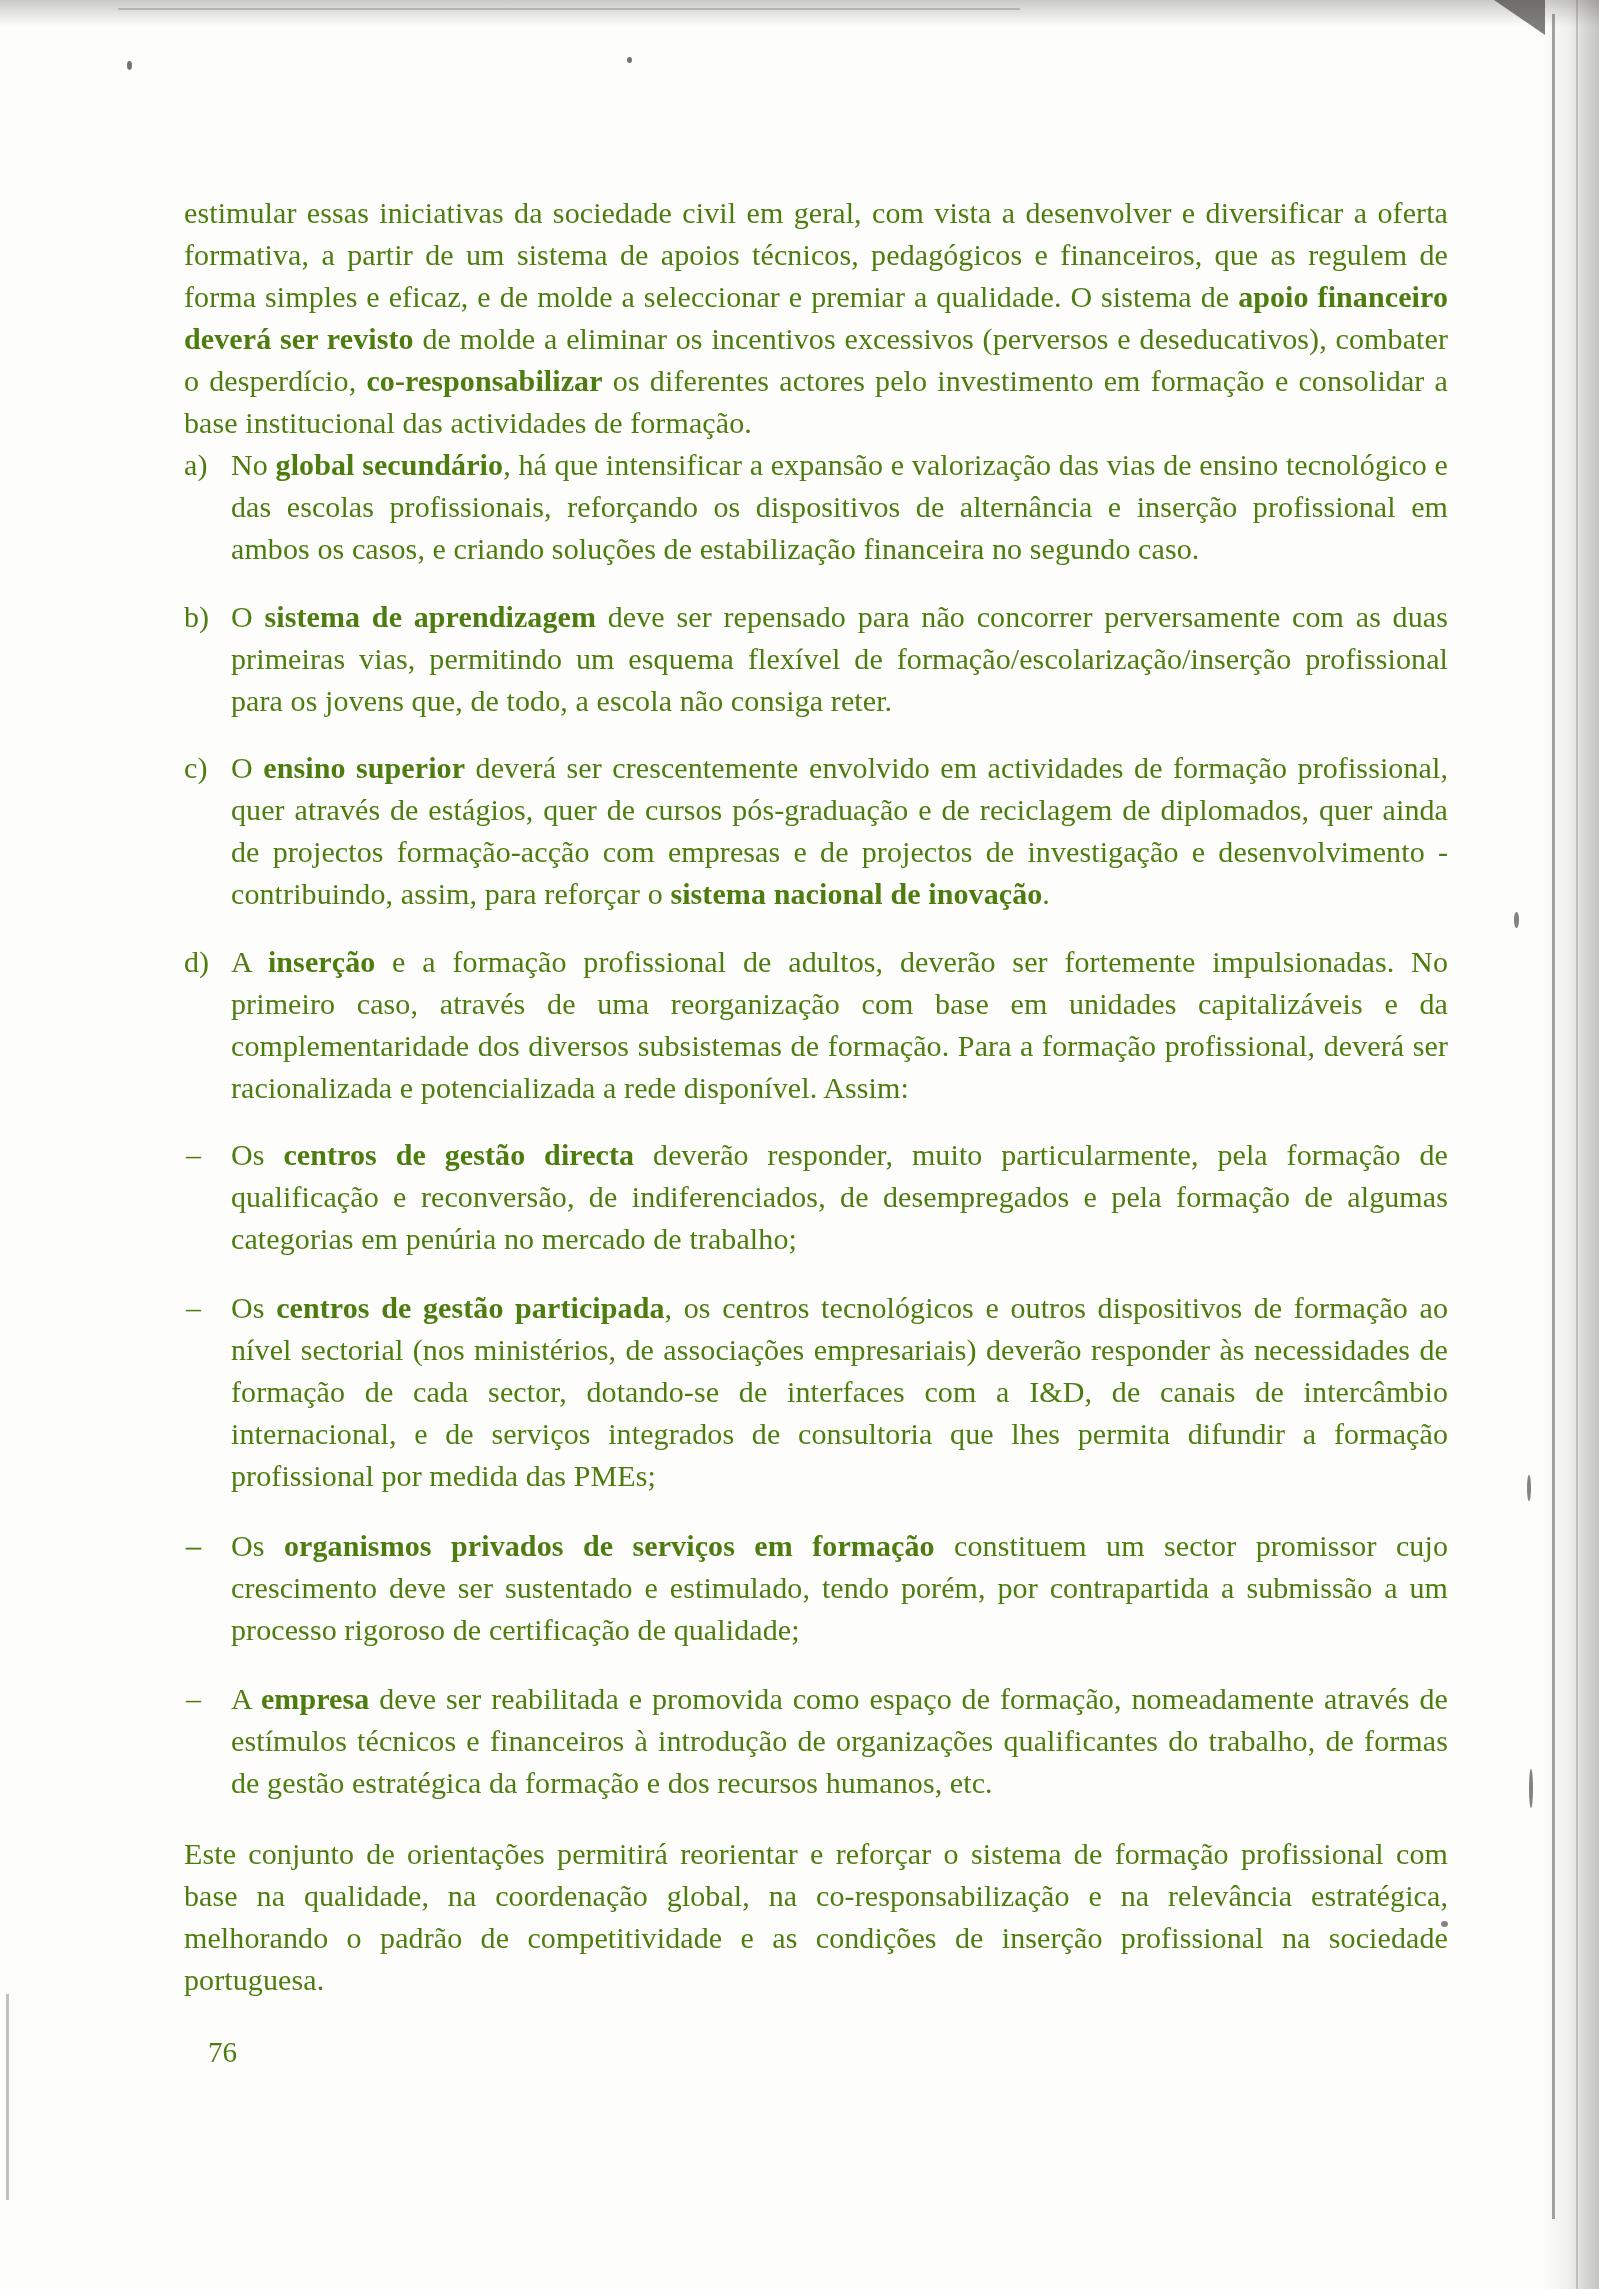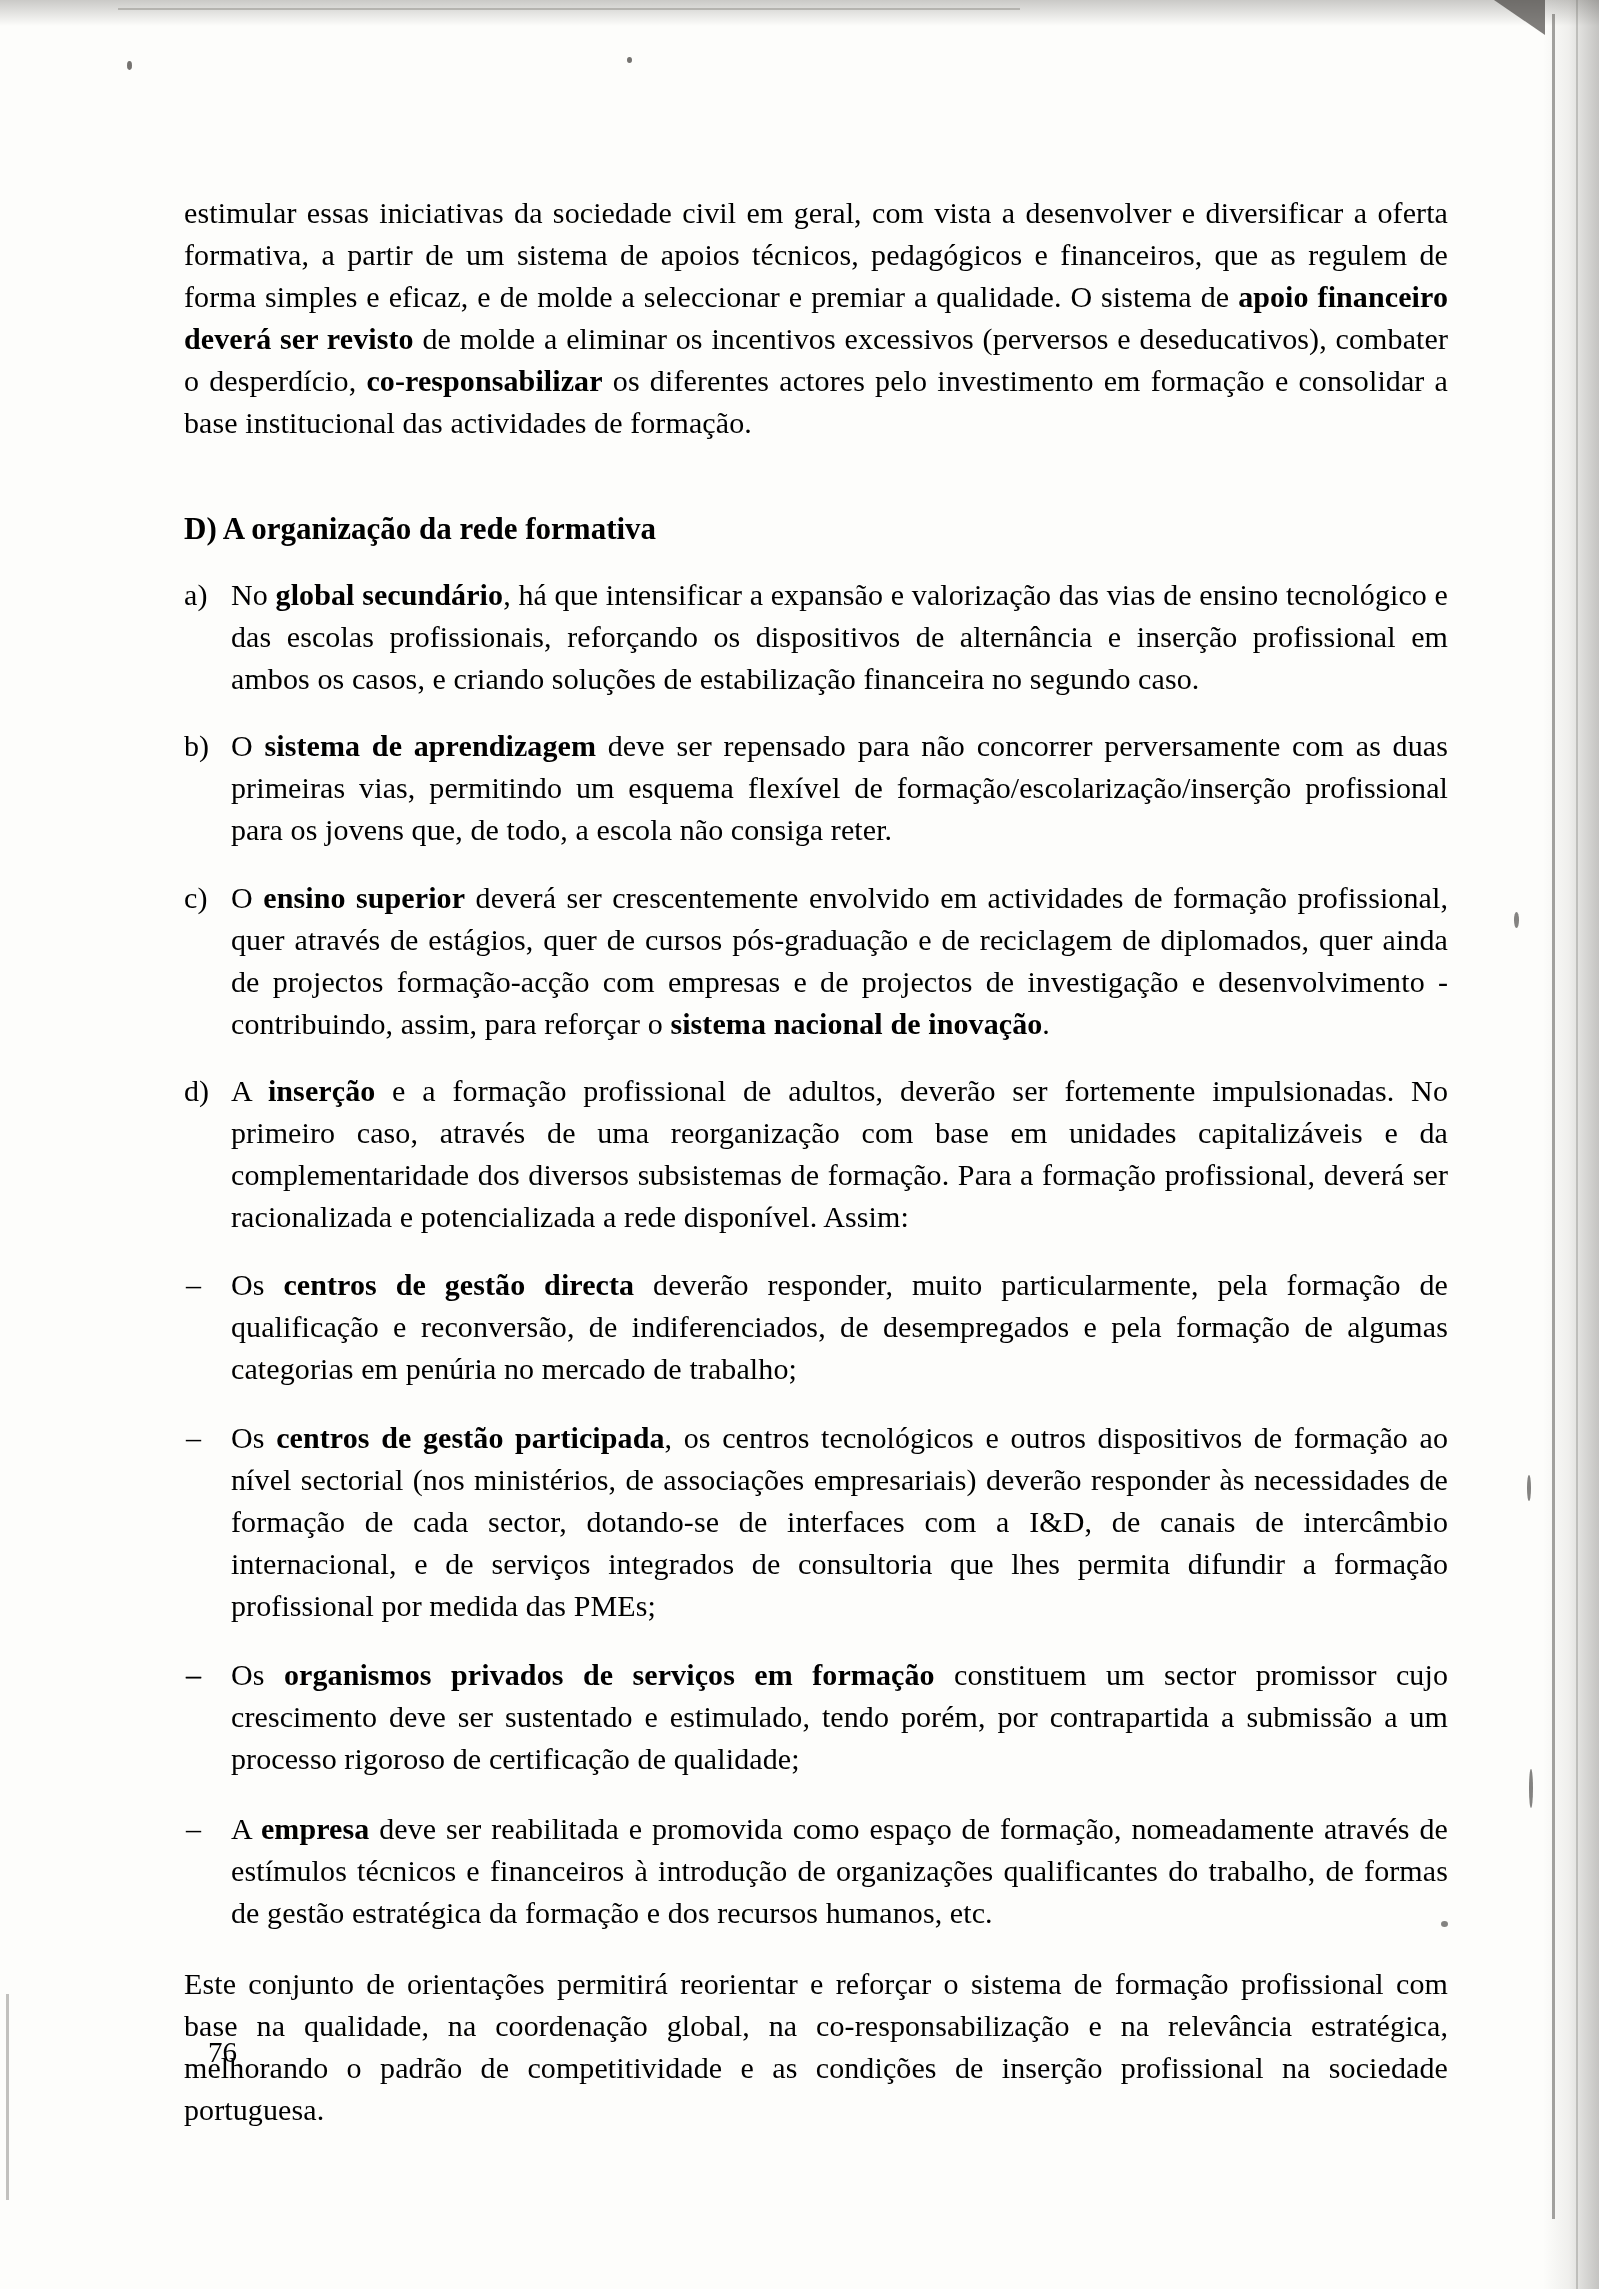--- a/index.html
+++ b/index.html
@@ -7,21 +7,21 @@
     padding: 0;
     background: #ffffff;
   }
   .page {
     position: relative;
     width: 1600px;
     height: 2290px;
     background: #fdfdfb;
     overflow: hidden;
     font-family: "Liberation Serif", "DejaVu Serif", serif;
-    color: #000000;
+    color: #4d7c0f;
   }
   .edge-shadow-right {
     position: absolute;
     top: 0;
     right: 0;
     width: 57px;
     height: 2290px;
     background: linear-gradient(to right, rgba(255,255,255,0) 0%, rgba(120,118,112,.10) 45%, rgba(60,58,55,.30) 100%);
     pointer-events: none;
   }
@@ -184,21 +184,20 @@
   <div class="speck top-stray-dot" style="left:627px; top:57px; width:4.9px; height:5.9px;"></div>
   <div class="speck" style="left:1441px; top:1921px; width:6.9px; height:5.9px;"></div>
   <div class="speck" style="left:1514px; top:912px; width:4.9px; height:15.7px;"></div>
   <div class="speck" style="left:1527px; top:1475px; width:3.9px; height:25.5px;"></div>
   <div class="speck" style="left:1529px; top:1769px; width:3.9px; height:39px;"></div>
 
   <div class="content">
 
     <p class="para para-lead">estimular essas iniciativas da sociedade civil em geral, com vista a desenvolver e diversificar a oferta formativa, a  partir de um sistema de apoios técnicos, pedagógicos e financeiros, que as regulem de forma simples e eficaz, e de molde a seleccionar e premiar a qualidade. O sistema de <b>apoio financeiro deverá ser revisto</b> de molde a eliminar os incentivos excessivos (perversos e deseducativos), combater o desperdício, <b>co-responsabilizar</b> os diferentes actores pelo investimento em formação e consolidar a base institucional das actividades de formação.</p>
 
-    <h2 class="section-heading">D) A organização da rede formativa</h2>
 
 
     <ol class="lettered-list">
     <li><span class="marker">a)</span><span>No <b>global secundário</b>, há que intensificar a expansão e valorização das vias de ensino tecnológico e das escolas profissionais, reforçando os dispositivos de alternância e inserção profissional em ambos os casos, e criando soluções de estabilização financeira no segundo caso.</span></li>
         <li><span class="marker">b)</span><span>O <b>sistema de aprendizagem</b> deve ser repensado para não concorrer perversamente com as duas primeiras vias, permitindo um esquema flexível de formação/escolarização/inserção profissional para os jovens que, de todo, a escola não consiga reter.</span></li>
         <li><span class="marker">c)</span><span>O <b>ensino superior</b> deverá ser crescentemente envolvido em actividades de formação profissional, quer através de estágios, quer de cursos pós-graduação e de reciclagem de diplomados, quer ainda de projectos formação-acção com empresas e de projectos de investigação e desenvolvimento - contribuindo, assim, para reforçar o <b>sistema nacional de inovação</b>.</span></li>
         <li><span class="marker">d)</span><span>A <b>inserção</b> e a formação profissional de adultos, deverão ser fortemente impulsionadas. No primeiro caso, através de uma reorganização com base em unidades capitalizáveis e da complementaridade dos diversos subsistemas de formação. Para a formação profissional, deverá ser racionalizada e potencializada a rede disponível. Assim:</span></li>
       </ol>
 
     <ul class="dash-list">

